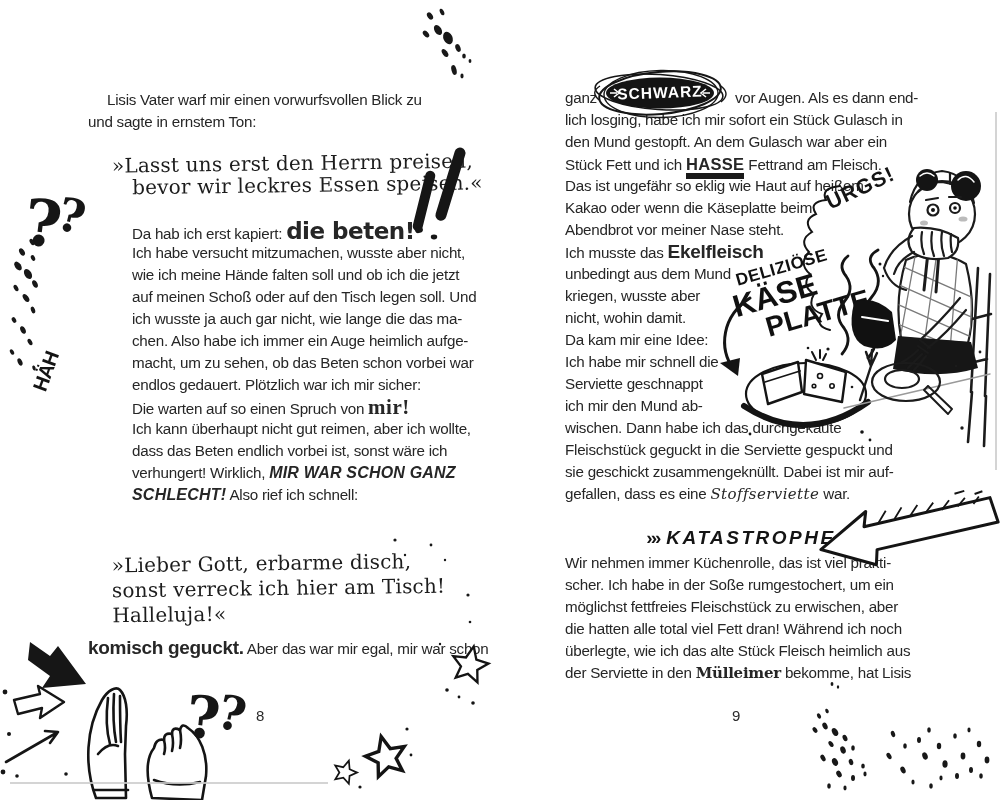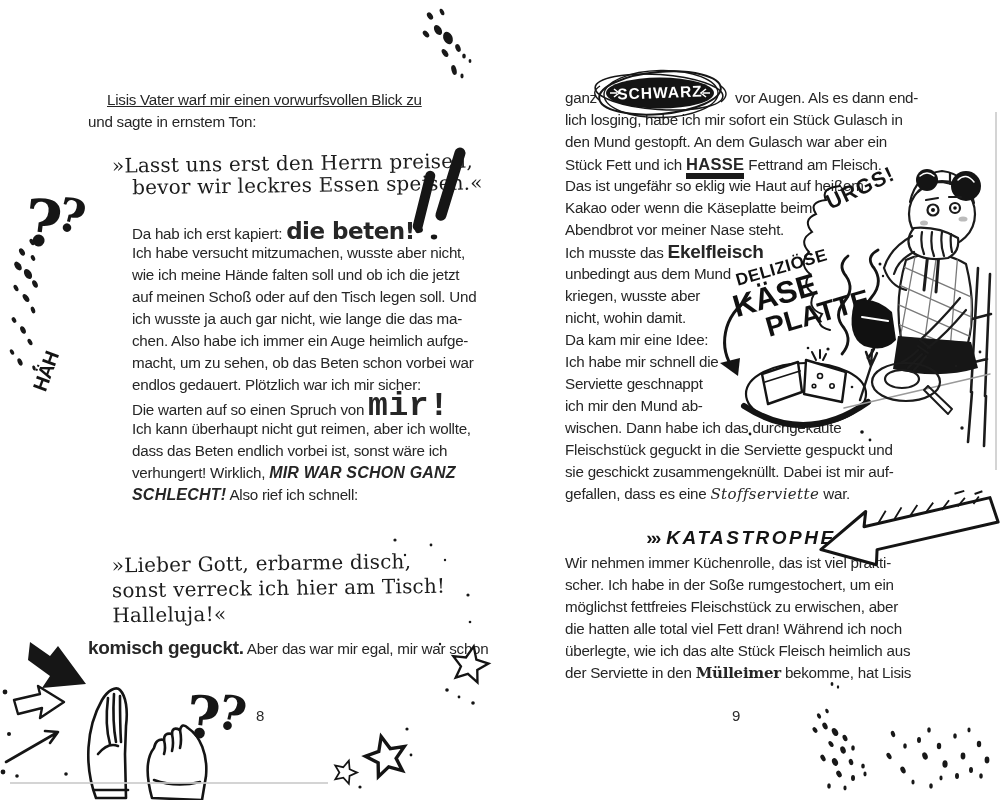--- a/index.html
+++ b/index.html
@@ -3,34 +3,34 @@
 <meta charset="utf-8">
 <style>
   html,body{margin:0;padding:0;background:#ffffff;}
   .spread{position:relative;width:1000px;height:800px;background:#fff;overflow:hidden;
           font-family:"Liberation Sans",sans-serif;color:#262626;}
   .abs{position:absolute;}
   svg{position:absolute;overflow:visible;}
 
   
   .para .ln{white-space:pre;height:22px;line-height:22px;font-size:15.2px;letter-spacing:-0.25px;}
-  .indent .ln:first-child{padding-left:19px;text-decoration:underline;}
+  .indent .ln:first-child{padding-left:19px;}
 
   
   .verse{transform:rotate(-0.8deg);}
   .verse .ln{white-space:pre;font-family:"DejaVu Serif",serif;font-size:20px;
              letter-spacing:0.2px;color:#1c1c1c;}
   #verse1 .ln{height:22px;line-height:22px;}
   #verse1 .ln:nth-child(2){padding-left:20px;}
   #verse2 .ln{height:25px;line-height:25px;}
 
   
   .seg{display:inline;}
   .seg.hwbig{font-weight:800;font-size:23px;letter-spacing:-0.5px;font-family:"DejaVu Sans",sans-serif;}
-  .seg.serifbig{font-weight:700;font-size:33px;font-family:Liberation Mono, monospace;letter-spacing:0.5px;}
+  .seg.serifbig{font-weight:700;font-size:21px;font-family:Liberation Serif, serif;letter-spacing:0.5px;}
   .seg.caps{font-style:italic;font-weight:700;font-size:16px;letter-spacing:0.2px;}
   .seg.hw{font-family:"DejaVu Serif",serif;font-size:15.5px;}
   .seg.hwb{font-weight:800;font-size:19px;letter-spacing:-0.3px;}
   .seg.hasse{font-weight:800;font-size:16.5px;letter-spacing:0.3px;
              box-shadow:0 2.5px 0 #1a1a1a,0 6px 0 #1a1a1a;}
   .seg.thinhw{font-family:"DejaVu Serif",serif;font-style:italic;font-size:15px;letter-spacing:0.4px;}
   .seg.boldserif{font-weight:700;font-family:"DejaVu Serif",serif;font-size:15px;}
   .seg.gap{display:inline-block;width:130px;}
 
   .pagenum{font-size:15px;color:#2a2a2a;}

